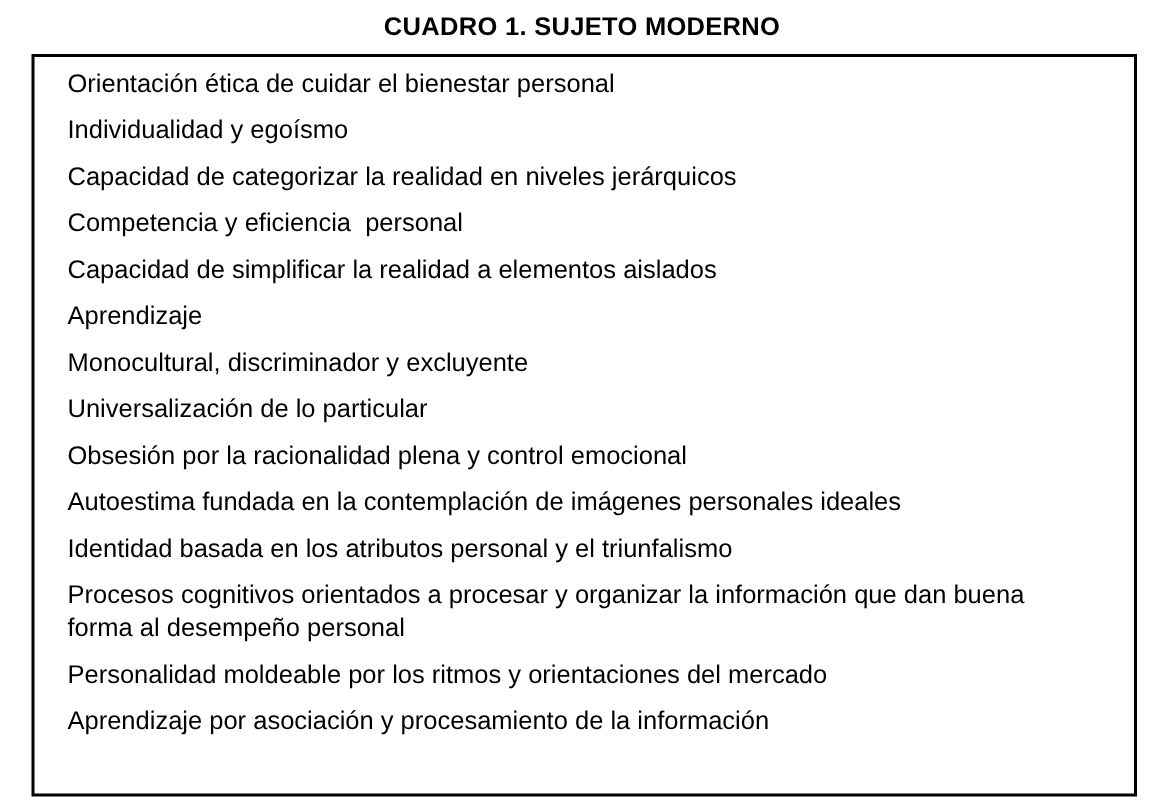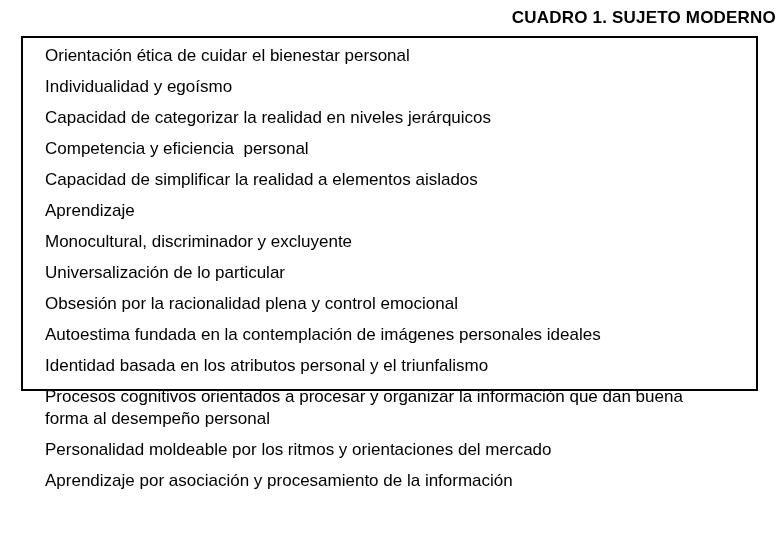--- a/index.html
+++ b/index.html
@@ -13,32 +13,32 @@
     position: relative;
     font-family: "Liberation Sans", sans-serif;
     color: #000000;
     overflow: hidden;
   }
   .doc-title {
     position: absolute;
     top: 8px;
     left: 0;
     width: 776px;
-    text-align: right;
+    text-align: center;
     font-size: 17px;
     font-weight: bold;
     letter-spacing: 0.2px;
     white-space: pre;
   }
   .table-box {
     position: absolute;
     left: 21px;
     top: 36px;
     width: 737px;
-    height: 355px;
+    height: 495px;
     border: 2px solid #000000;
     box-sizing: border-box;
     padding: 7px 26px 0 22px;
   }
   .table-row {
     font-size: 17px;
     line-height: 22px;
     margin: 0 0 9px 0;
     white-space: pre-wrap;
   }

